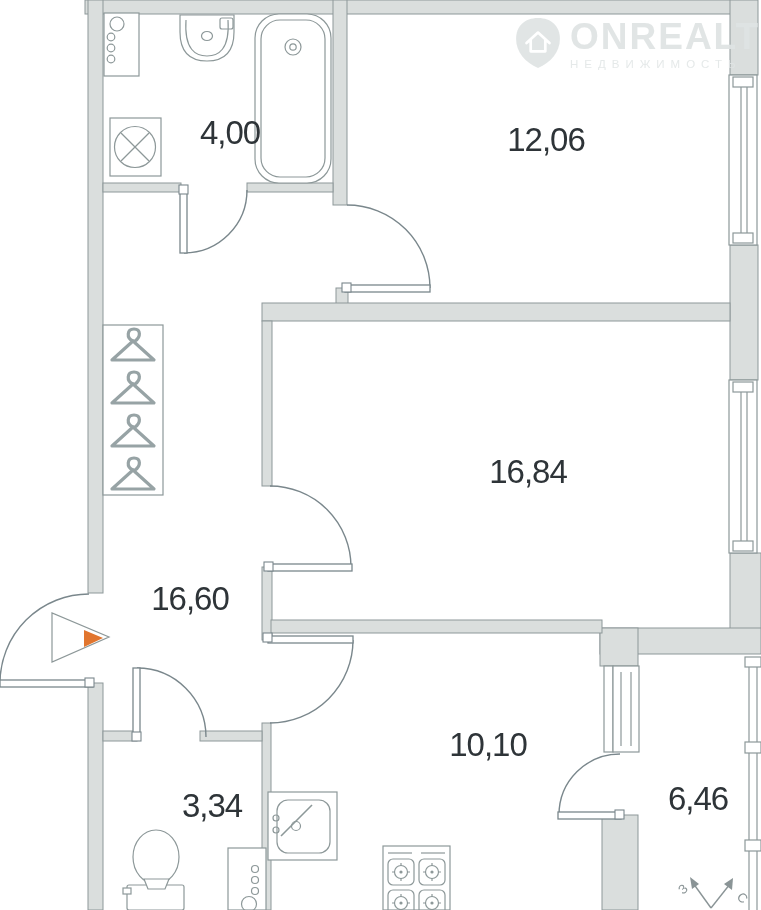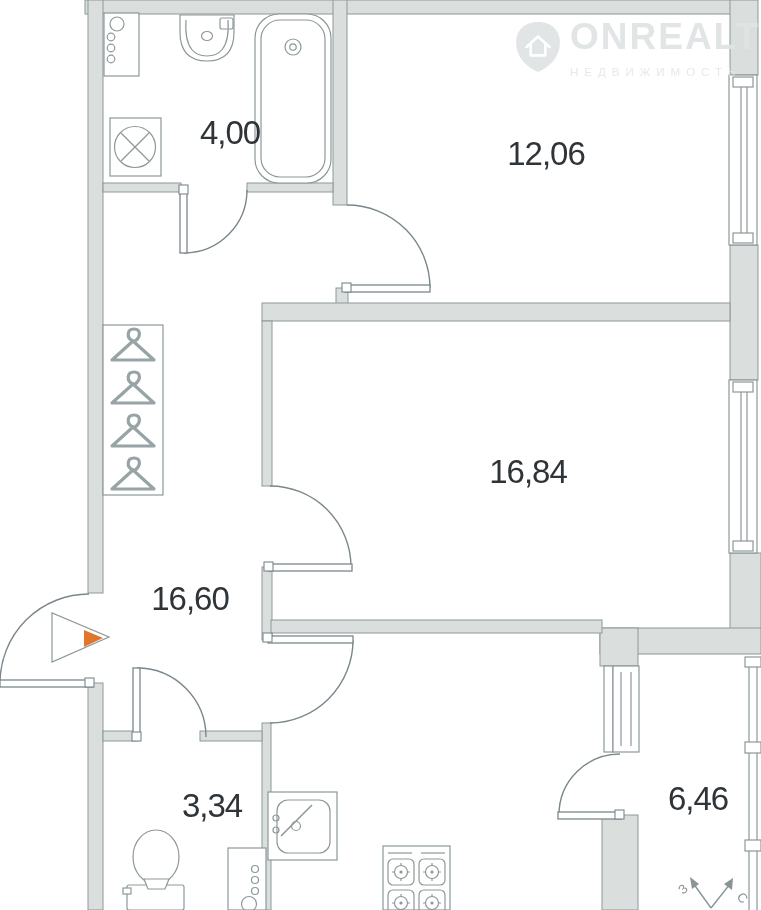--- a/index.html
+++ b/index.html
@@ -18,26 +18,26 @@
   .thin{stroke-width:1.2;}
   .leaf{fill:#fff;stroke:#7a878c;stroke-width:1.3;}
   .arc{fill:none;stroke:#7a878c;stroke-width:1.4;}
   .hinge{fill:#fff;stroke:#7a878c;stroke-width:1.1;}
   .hangline{fill:none;stroke:#97a3a5;stroke-width:3.2;stroke-linejoin:round;stroke-linecap:round;}
   .compassline{stroke:#8a9496;stroke-width:1.4;fill:none;}
   .compasshead{fill:#8a9496;}
   .compasstext{fill:#8a9496;font-size:13px;font-family:"Liberation Sans",sans-serif;}
   .room-label{position:absolute;transform:translate(-50%,-50%);color:var(--label-text);
               font-size:33px;letter-spacing:-1px;white-space:nowrap;}
-  .watermark{position:absolute;left:514px;top:16px;display:flex;align-items:center;
+  .watermark{position:absolute;left:514px;top:16px;display:flex;align-items:flex-end;
              gap:8px;pointer-events:none;}
   .wm-icon{width:48px;height:54px;}
   .wm-brand{font-size:37px;font-weight:bold;letter-spacing:2px;line-height:42px;
             color:rgba(222,227,227,0.92);}
-  .wm-sub{font-size:11.5px;letter-spacing:6px;color:rgba(224,229,229,0.85);margin-top:8px;}
+  .wm-sub{font-size:11.5px;letter-spacing:6px;color:rgba(224,229,229,0.85);margin-top:0px;}
 </style>
 </head>
 <body>
 
 <div class="stage">
   <svg class="plan-svg" width="761" height="910" viewBox="0 0 761 910">
     <defs>
       <g id="hanger">
         <path class="hangline" d="M -21 11 L 0 -8 L 21 11 Z"></path>
         <path class="hangline" d="M 0 -8 C -7 -11 -6 -20 1 -20 C 8 -20 8 -12 2 -8"></path>
@@ -213,23 +213,24 @@
         <line class="compassline" x1="711" y1="908" x2="730" y2="884"></line>
         <polygon class="compasshead" points="690,877 699,884 692,889"></polygon>
         <polygon class="compasshead" points="733,878 724,884 732,890"></polygon>
         <text class="compasstext" transform="translate(683,895) rotate(-42)">З</text>
         <text class="compasstext" transform="translate(736,898) rotate(42)">С</text>
       </g>
     </g>
   </svg>
 
   <div class="room-label" style="left:230px;top:133px">4,00</div>
-  <div class="room-label" style="left:546px;top:154px">12,06</div>
+  <div class="room-label" style="left:546px;top:140px">12,06</div>
   <div class="room-label" style="left:528px;top:472px">16,84</div>
   <div class="room-label" style="left:190px;top:599px">16,60</div>
+  <div class="room-label" style="left:488px;top:745px">10,10</div>
   <div class="room-label" style="left:212px;top:806px">3,34</div>
   <div class="room-label" style="left:698px;top:799px">6,46</div>
 
   <div class="watermark">
     <svg class="wm-icon" viewBox="0 0 46 50">
       <path d="M23,1 C10,1 2,9 2,21 C2,34 11,44 23,49 C35,44 44,34 44,21 C44,9 36,1 23,1 Z" fill="rgba(222,227,227,0.92)"></path>
       <path d="M12,25 L23,15 L34,25 M16,22 L16,33 L30,33 L30,22" fill="none" stroke="#ffffff" stroke-width="2.6" stroke-linecap="round" stroke-linejoin="round"></path>
     </svg>
     <div>
       <div class="wm-brand">ONREALT</div>

